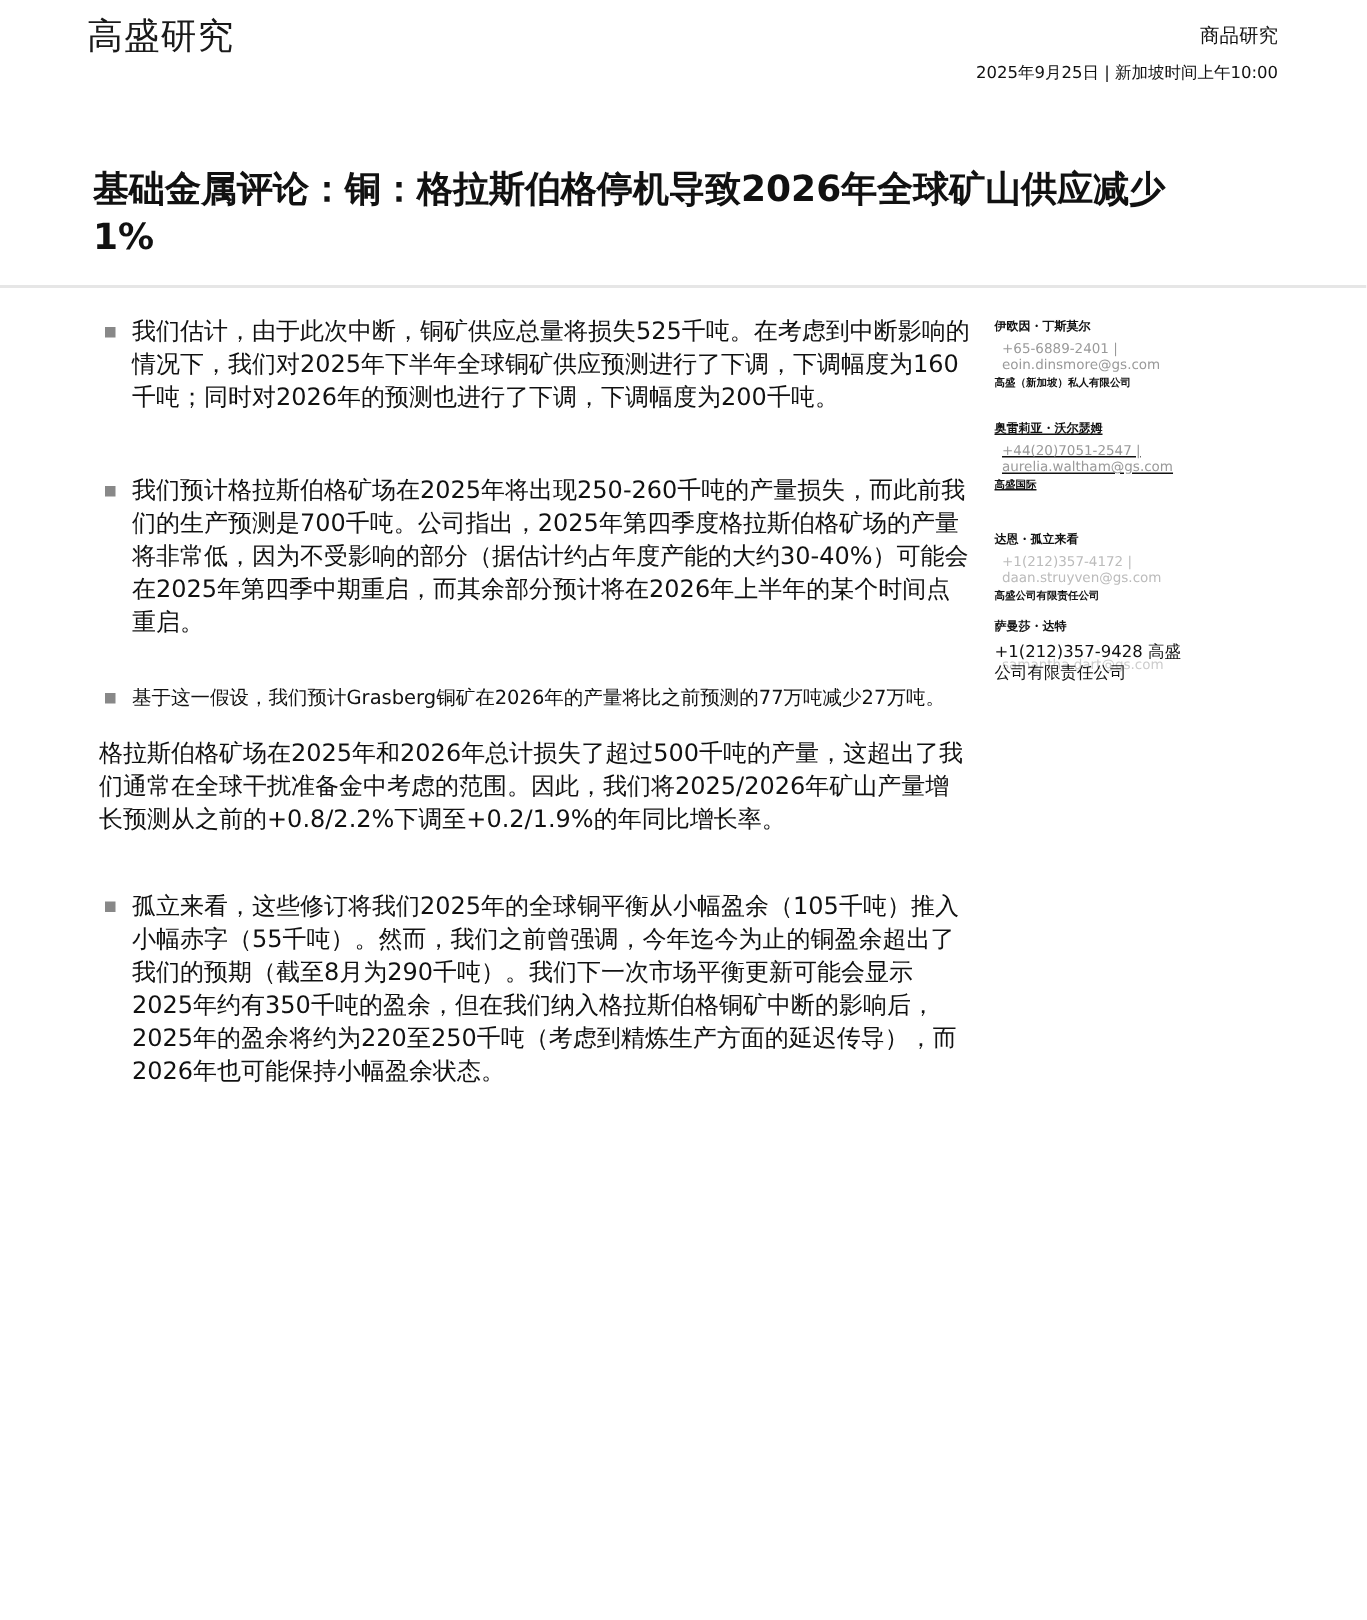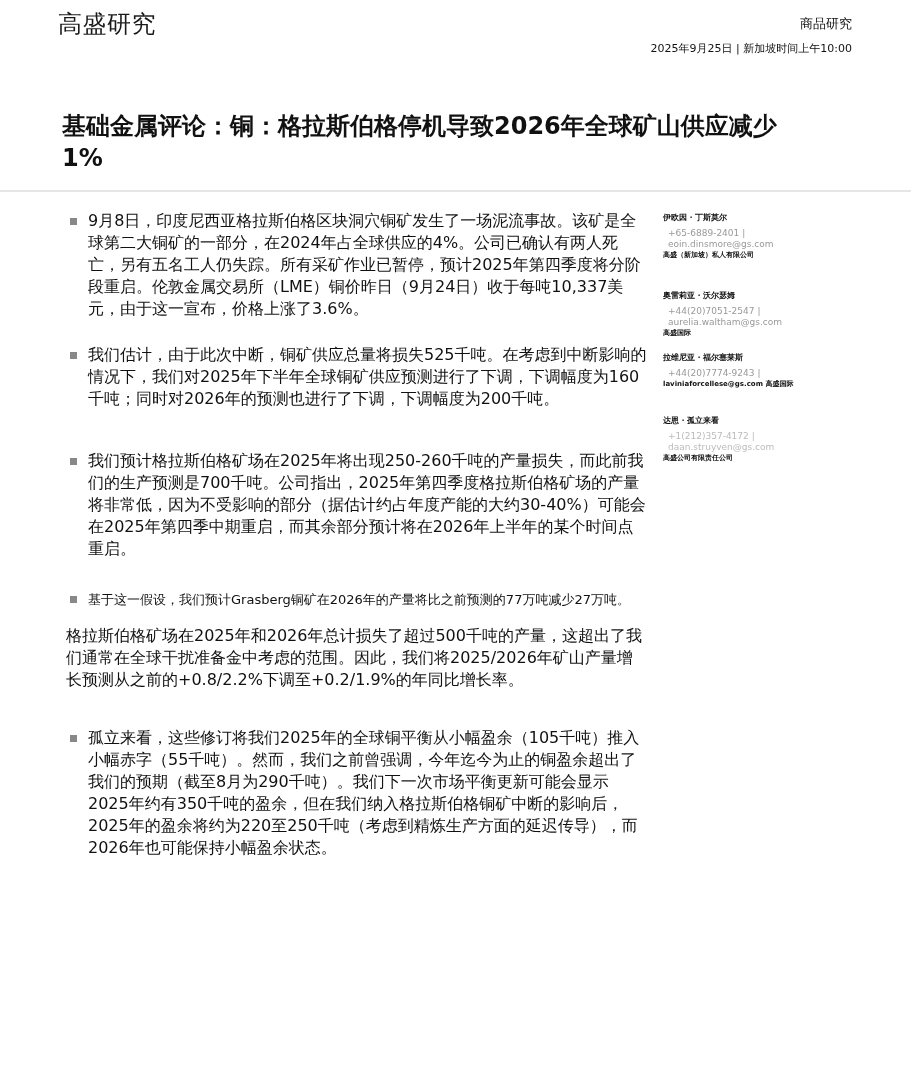--- a/index.html
+++ b/index.html
@@ -35,24 +35,20 @@
 
 <div class="brand">高盛研究</div>
 <div class="section-label">商品研究</div>
 <div class="dateline">2025年9月25日 | 新加坡时间上午10:00</div>
 
 <h1 class="title" style="font-weight:bold;">基础金属评论：铜：格拉斯伯格停机导致2026年全球矿山供应减少1%</h1>
 
 <div class="divider"></div>
 
 <div class="main">
-  <div class="bullet" style="margin-bottom:24px;">
-    <span class="sq"></span>
-    <span>9月8日，印度尼西亚格拉斯伯格区块洞穴铜矿发生了一场泥流事故。该矿是全球第二大铜矿的一部分，在2024年占全球供应的4%。公司已确认有两人死亡，另有五名工人仍失踪。所有采矿作业已暂停，预计2025年第四季度将分阶段重启。伦敦金属交易所（LME）铜价昨日（9月24日）收于每吨10,337美元，由于这一宣布，价格上涨了3.6%。</span>
-  </div>
 
   <div class="bullet" style="margin-bottom:40px;">
     <span class="sq"></span>
     <span>我们估计，由于此次中断，铜矿供应总量将损失525千吨。在考虑到中断影响的情况下，我们对2025年下半年全球铜矿供应预测进行了下调，下调幅度为160千吨；同时对2026年的预测也进行了下调，下调幅度为200千吨。</span>
   </div>
 
   <div class="bullet" style="margin-bottom:30px;">
     <span class="sq"></span>
     <span>我们预计格拉斯伯格矿场在2025年将出现250-260千吨的产量损失，而此前我们的生产预测是700千吨。公司指出，2025年第四季度格拉斯伯格矿场的产量将非常低，因为不受影响的部分（据估计约占年度产能的大约30-40%）可能会在2025年第四季中期重启，而其余部分预计将在2026年上半年的某个时间点重启。</span>
   </div>
@@ -72,36 +68,36 @@
 </div>
 
 <div class="sidebar">
   <div class="contact">
     <div class="c-name">伊欧因・丁斯莫尔</div>
     <div class="c-phone">+65-6889-2401 |</div>
     <div class="c-email" style="padding-left:5px;">eoin.dinsmore@gs.com</div>
     <div class="c-firm">高盛（新加坡）私人有限公司</div>
   </div>
 
-  <div class="contact" style="margin-top:30px;">
+  <div class="contact" style="margin-top:20px;text-decoration:underline;">
     <div class="c-name">奥雷莉亚・沃尔瑟姆</div>
     <div class="c-phone">+44(20)7051-2547 |</div>
     <div class="c-email" style="padding-left:5px;">aurelia.waltham@gs.com</div>
     <div class="c-firm">高盛国际</div>
   </div>
 
-  <div class="contact" style="margin-top:14px;">
-    <div class="c-name">拉维尼亚・福尔塞莱斯</div>
-    <div class="c-phone">+44(20)7774-9243 |</div>
-    <div class="c-inline">
-      <span>laviniaforcellese@gs.com</span>
-      <span>高盛国际</span>
-    </div>
-  </div>
 
   <div class="contact" style="margin-top:26px;">
     <div class="c-name">达恩・孤立来看</div>
     <div class="c-phone" style="color:#bbb;">+1(212)357-4172 |</div>
     <div class="c-email" style="padding-left:5px;color:#bbb;">daan.struyven@gs.com</div>
     <div class="c-firm">高盛公司有限责任公司</div>
   </div>
 
+  <div class="contact" style="margin-top:10px;position:relative;">
+    <div class="c-name">萨曼莎・达特</div>
+    <div class="c-big" style="position:relative;z-index:2;">
+      <span>+1(212)357-9428</span>
+      <span>高盛公司有限责任公司</span>
+    </div>
+    <div class="c-email" style="position:absolute;left:5px;top:27px;color:#ccc;z-index:1;">samantha.dart@gs.com</div>
+  </div>
 </div>
 
 </body></html>

